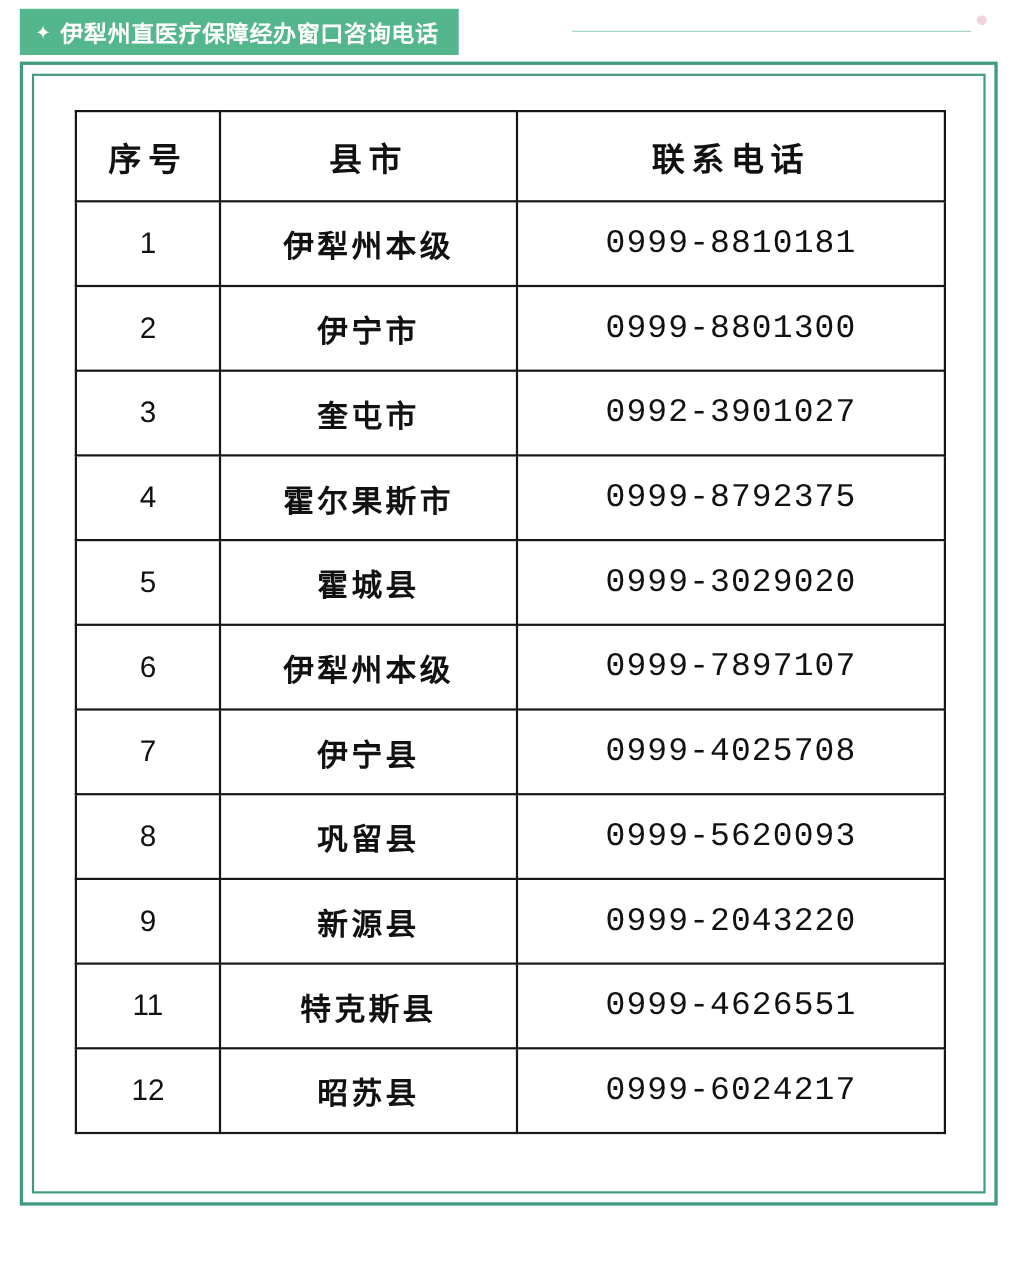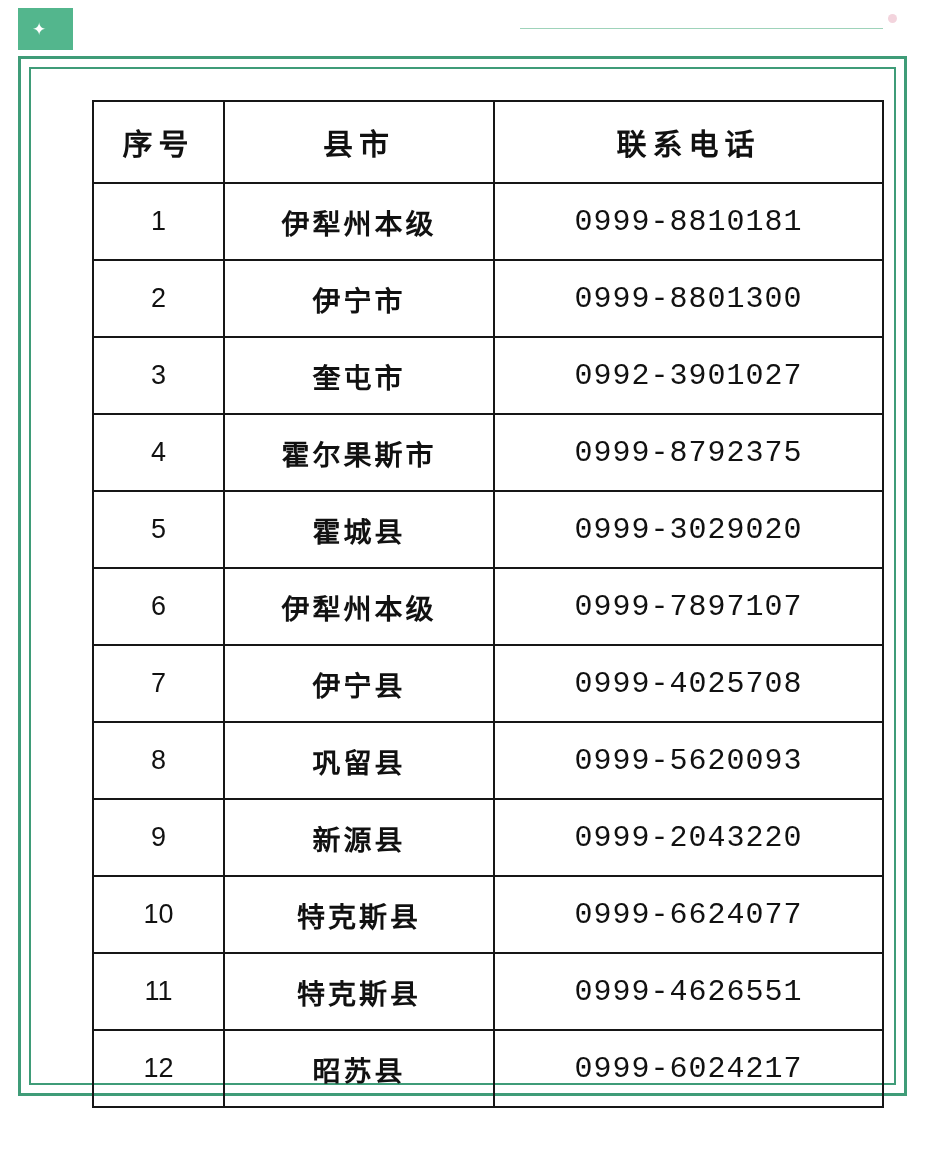--- a/index.html
+++ b/index.html
@@ -83,21 +83,20 @@
     border: 2px solid #3f9c78;
     box-sizing: border-box;
   }
 
   
   .table-wrap {
     position: absolute;
     left: 68px;
     top: 100px;
     width: 686px;
-    margin-left: 24px;
   }
   table.phone-table {
     border-collapse: collapse;
     width: 790px;
     table-layout: fixed;
   }
   table.phone-table th,
   table.phone-table td {
     border: 2px solid #161616;
     text-align: center;
@@ -133,20 +132,21 @@
     font-weight: 500;
     letter-spacing: 1px;
   }
 </style>
 </head>
 <body>
 
 <div class="header">
   <div class="header-tag">
     <span class="spark-icon">✦</span>
+    <span>伊犁州直医疗保障经办窗口咨询电话</span>
   </div>
   <div class="header-rule"></div>
   <div class="header-dot"></div>
 </div>
 
 <div class="frame-outer"></div>
 <div class="frame-inner"></div>
 
 <div class="table-wrap">
   <table class="phone-table">
@@ -202,25 +202,20 @@
         <td class="cell-no">8</td>
         <td class="cell-city">巩留县</td>
         <td class="cell-phone">0999-5620093</td>
       </tr>
       <tr>
         <td class="cell-no">9</td>
         <td class="cell-city">新源县</td>
         <td class="cell-phone">0999-2043220</td>
       </tr>
       <tr>
-        <td class="cell-no">10</td>
-        <td class="cell-city">特克斯县</td>
-        <td class="cell-phone">0999-6624077</td>
-      </tr>
-      <tr>
         <td class="cell-no">11</td>
         <td class="cell-city">特克斯县</td>
         <td class="cell-phone">0999-4626551</td>
       </tr>
       <tr>
         <td class="cell-no">12</td>
         <td class="cell-city">昭苏县</td>
         <td class="cell-phone">0999-6024217</td>
       </tr>
     </tbody>

